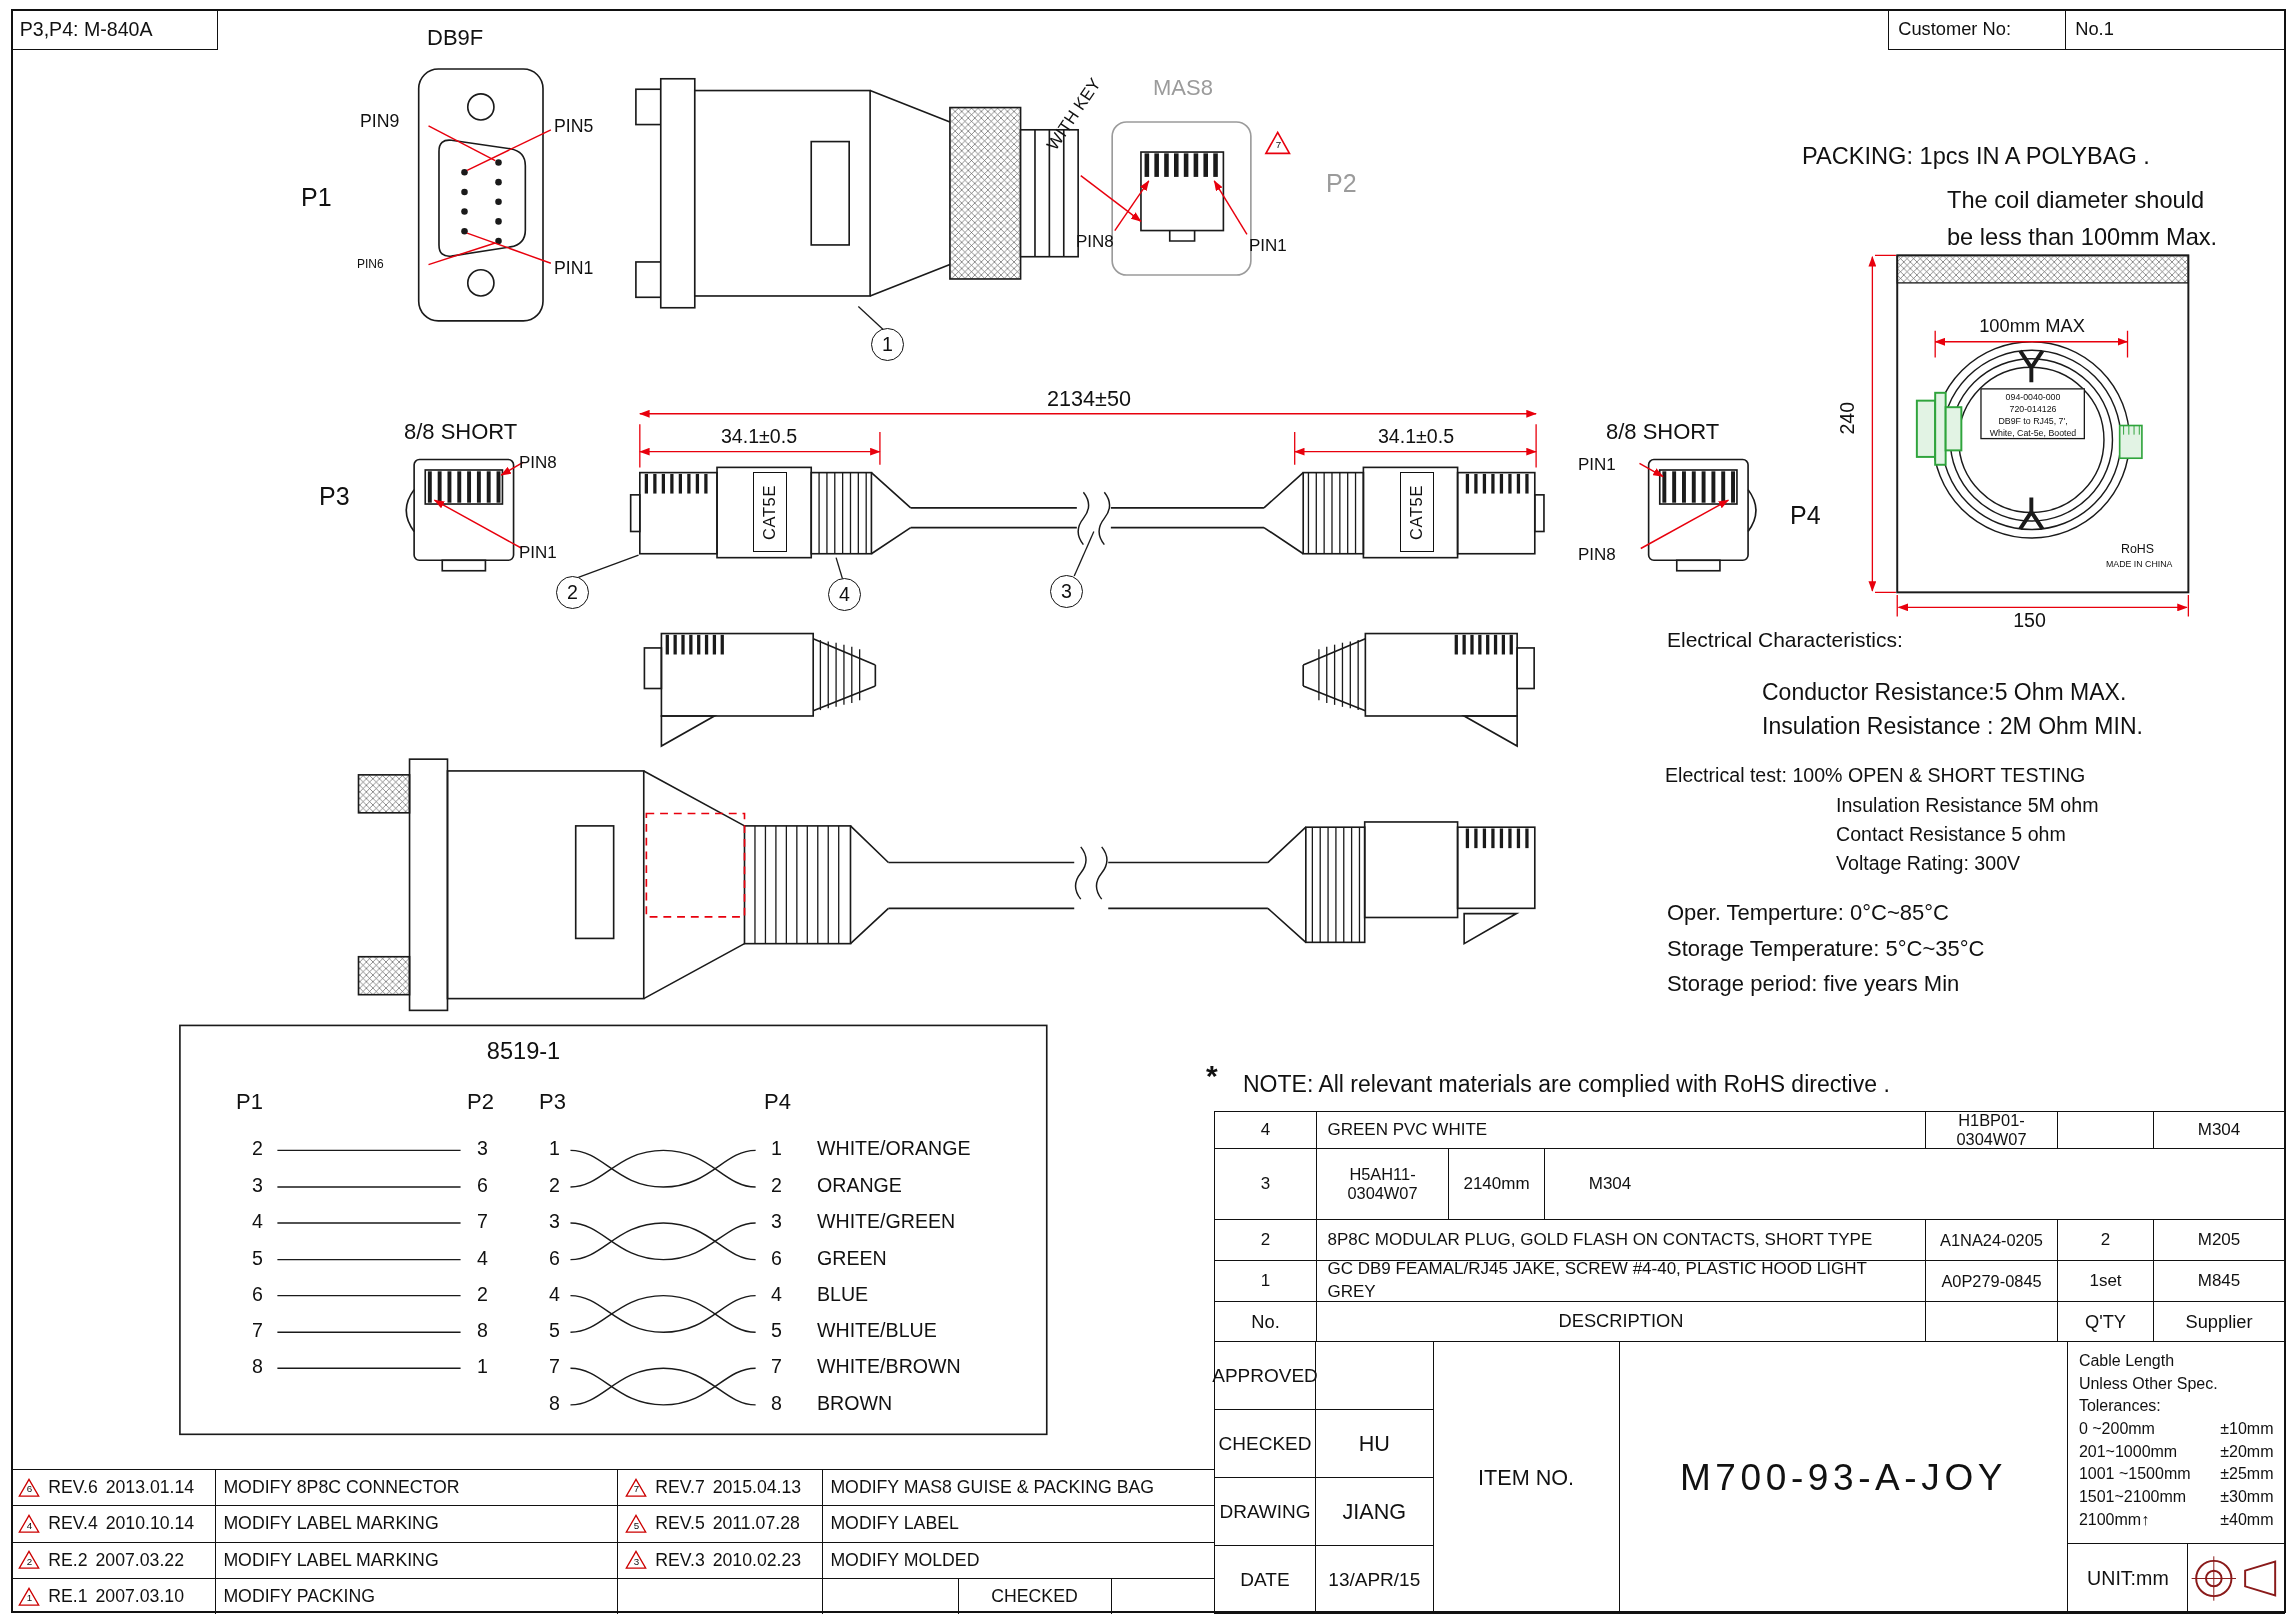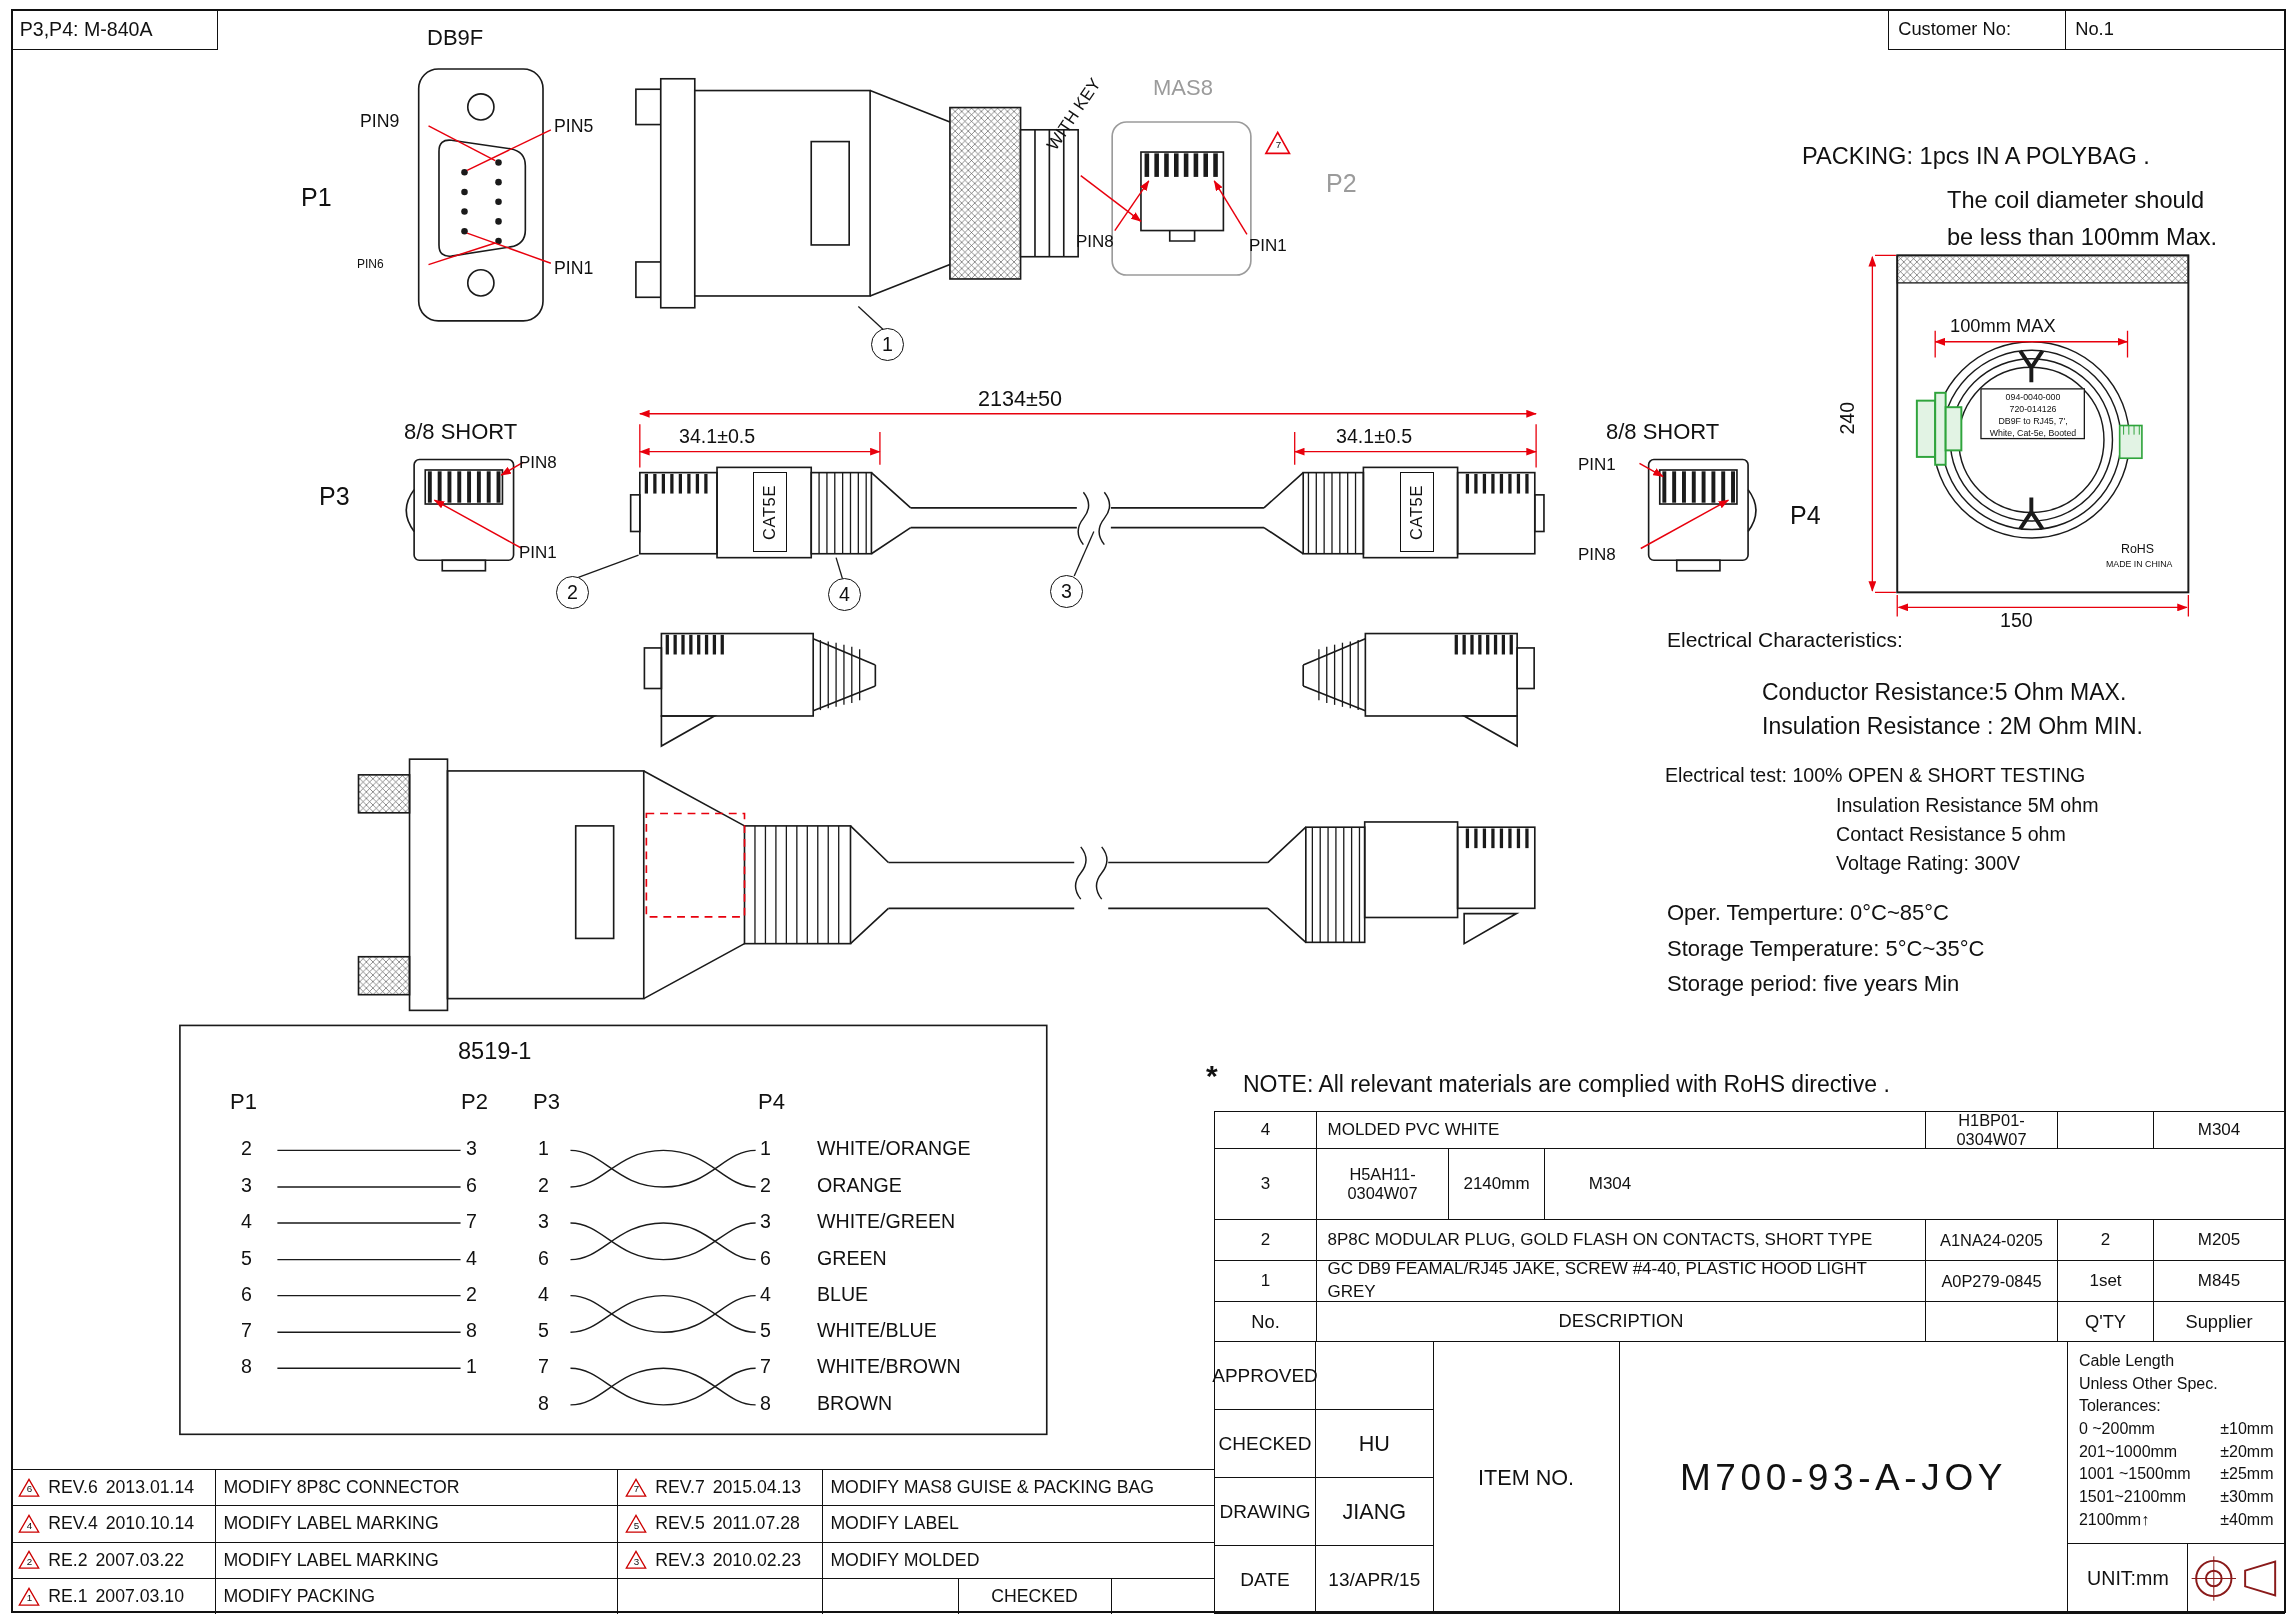--- a/index.html
+++ b/index.html
@@ -3,21 +3,21 @@
 <meta charset="utf-8">
 <style>
   *{margin:0;padding:0;box-sizing:border-box}
   html,body{background:#fff}
   body{font-family:"Liberation Sans","DejaVu Sans",sans-serif;color:#111}
   .sheet{position:relative;width:2295px;height:1623px;background:#fff;overflow:hidden}
   .frame{position:absolute;left:10.5px;top:9.2px;width:2275px;height:1604px;border:2px solid #111}
   svg.art{position:absolute;left:0;top:0;pointer-events:none}
   .t{position:absolute;white-space:nowrap;line-height:1.15}
   .grey{color:#9b9b9b}
-  .ctr{text-align:left}
+  .ctr{text-align:center}
   .balloon{position:absolute;width:33px;height:33px;border:1.6px solid #111;border-radius:50%;background:#fff;display:flex;align-items:center;justify-content:center;font-size:19.6px}
   .vlabel{position:absolute;width:34px;height:80px;background:#fff;border:1.3px solid #111;display:flex;align-items:center;justify-content:center}
   .vlabel span{transform:rotate(-90deg);font-size:16.4px;letter-spacing:0.7px;white-space:nowrap}
   .baglabel{position:absolute;left:1984px;top:392px;width:98px;text-align:center;font-size:8.8px;line-height:1.35}
   
   .cornerbox{position:absolute;left:10.5px;top:9.2px;width:207px;height:41px;border-right:1.6px solid #111;border-bottom:1.6px solid #111;display:flex;align-items:center;padding-left:9.2px;font-size:19.6px}
   .custlabel{position:absolute;left:1888px;top:9.2px;width:177px;height:41px;border-left:1.6px solid #111;border-bottom:1.6px solid #111;display:flex;align-items:center;padding-left:9.2px;font-size:18.3px}
   .custval{position:absolute;left:2065px;top:9.2px;width:220px;height:41px;border-left:1.6px solid #111;border-bottom:1.6px solid #111;display:flex;align-items:center;padding-left:9.2px;font-size:18.3px}
   
   .bom{position:absolute;left:1214px;top:1111px;width:1071px;height:231px;border:1.6px solid #111;display:flex;flex-direction:column;font-size:17px}
@@ -514,21 +514,21 @@
   <div class="t ctr" style="left:760px;top:1355px;width:33px;font-size:19.6px">7</div>
   <div class="t" style="left:817px;top:1355px;font-size:19.6px">WHITE/BROWN</div>
 
   <div class="t ctr" style="left:538px;top:1392px;width:33px;font-size:19.6px">8</div>
   <div class="t ctr" style="left:760px;top:1392px;width:33px;font-size:19.6px">8</div>
   <div class="t" style="left:817px;top:1392px;font-size:19.6px">BROWN</div>
 
   <div class="bom">
     <div class="bom-row" style="height:37px">
       <div class="c no">4</div>
-      <div class="c desc">MOLDED PVC WHITE</div>
+      <div class="c desc">GREEN PVC WHITE</div>
       <div class="c part">H1BP01-0304W07</div>
       <div class="c qty"></div>
       <div class="c sup">M304</div>
     </div>
     <div class="bom-row" style="height:71px">
       <div class="c no">3</div>
       <div class="c part">H5AH11-0304W07</div>
       <div class="c qty">2140mm</div>
       <div class="c sup">M304</div>
     </div>

